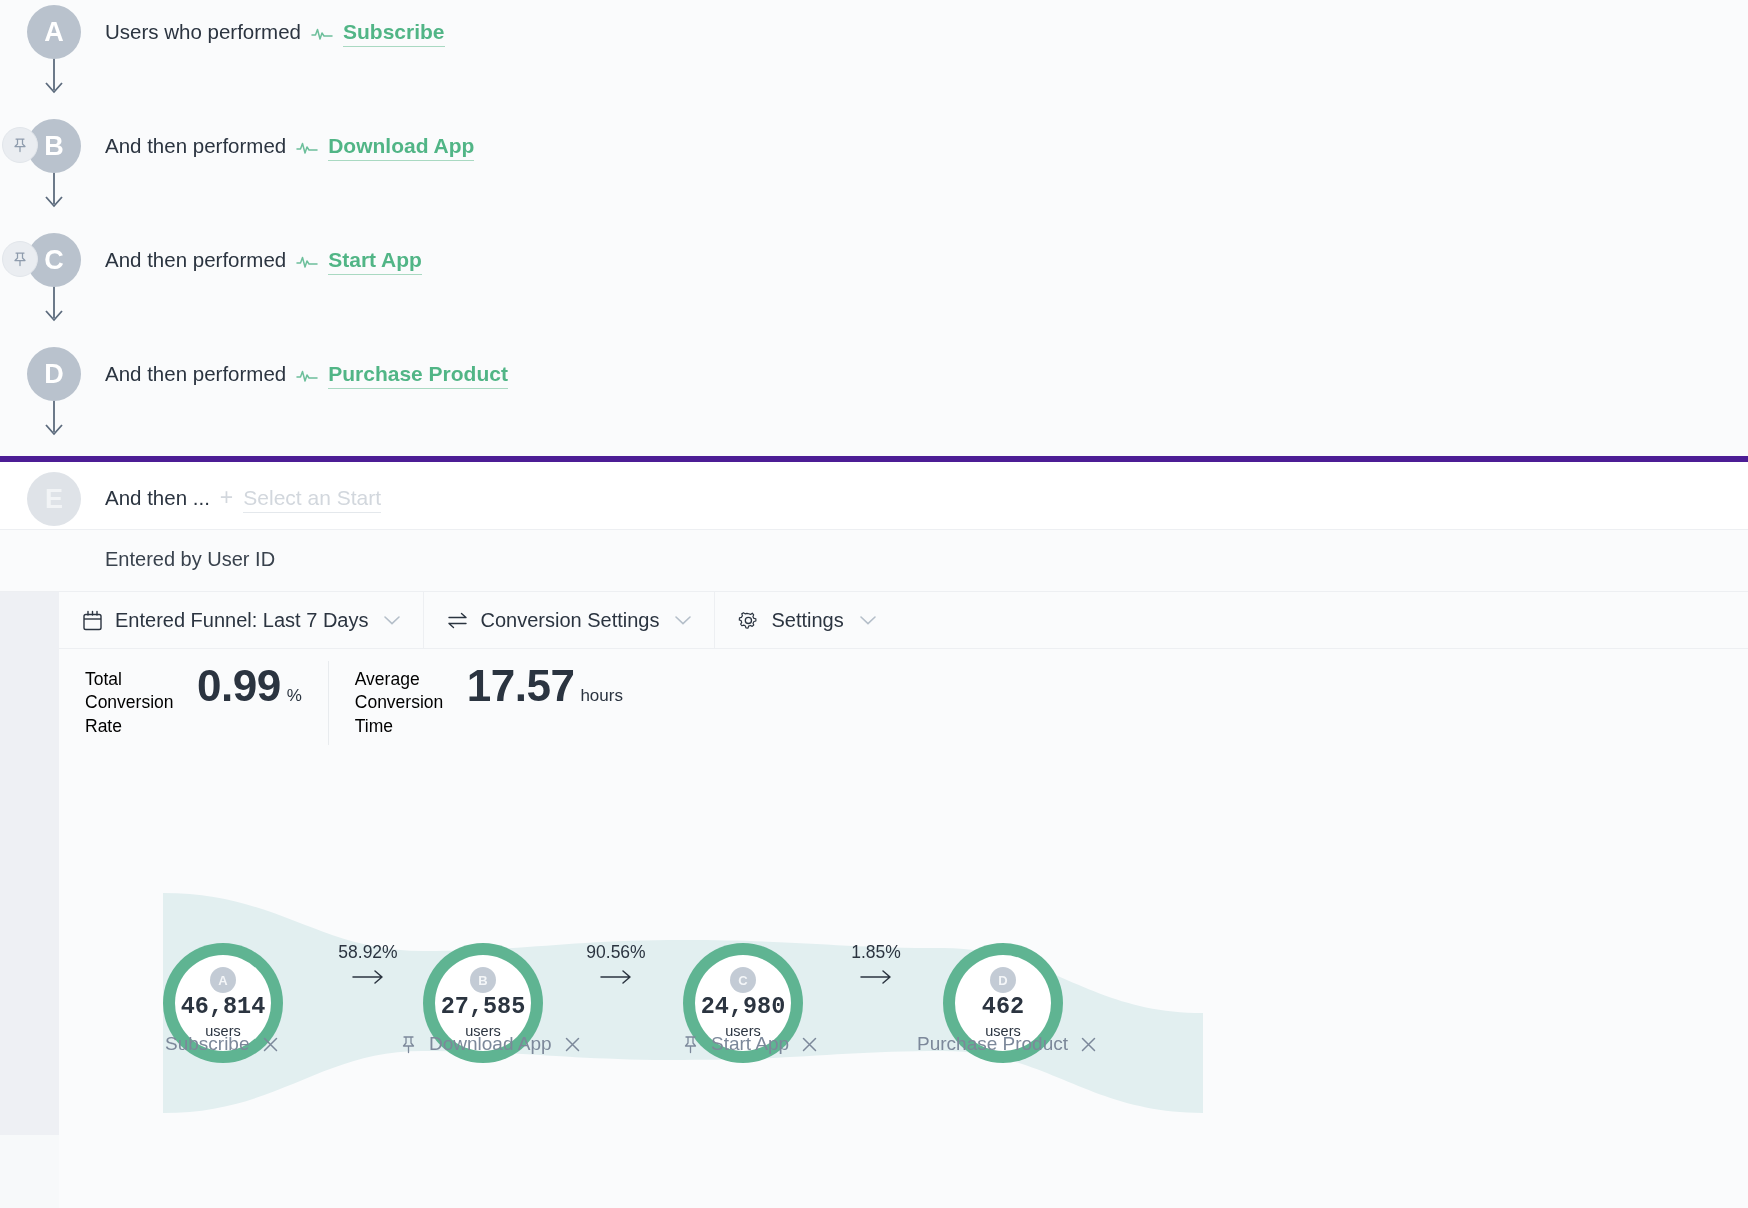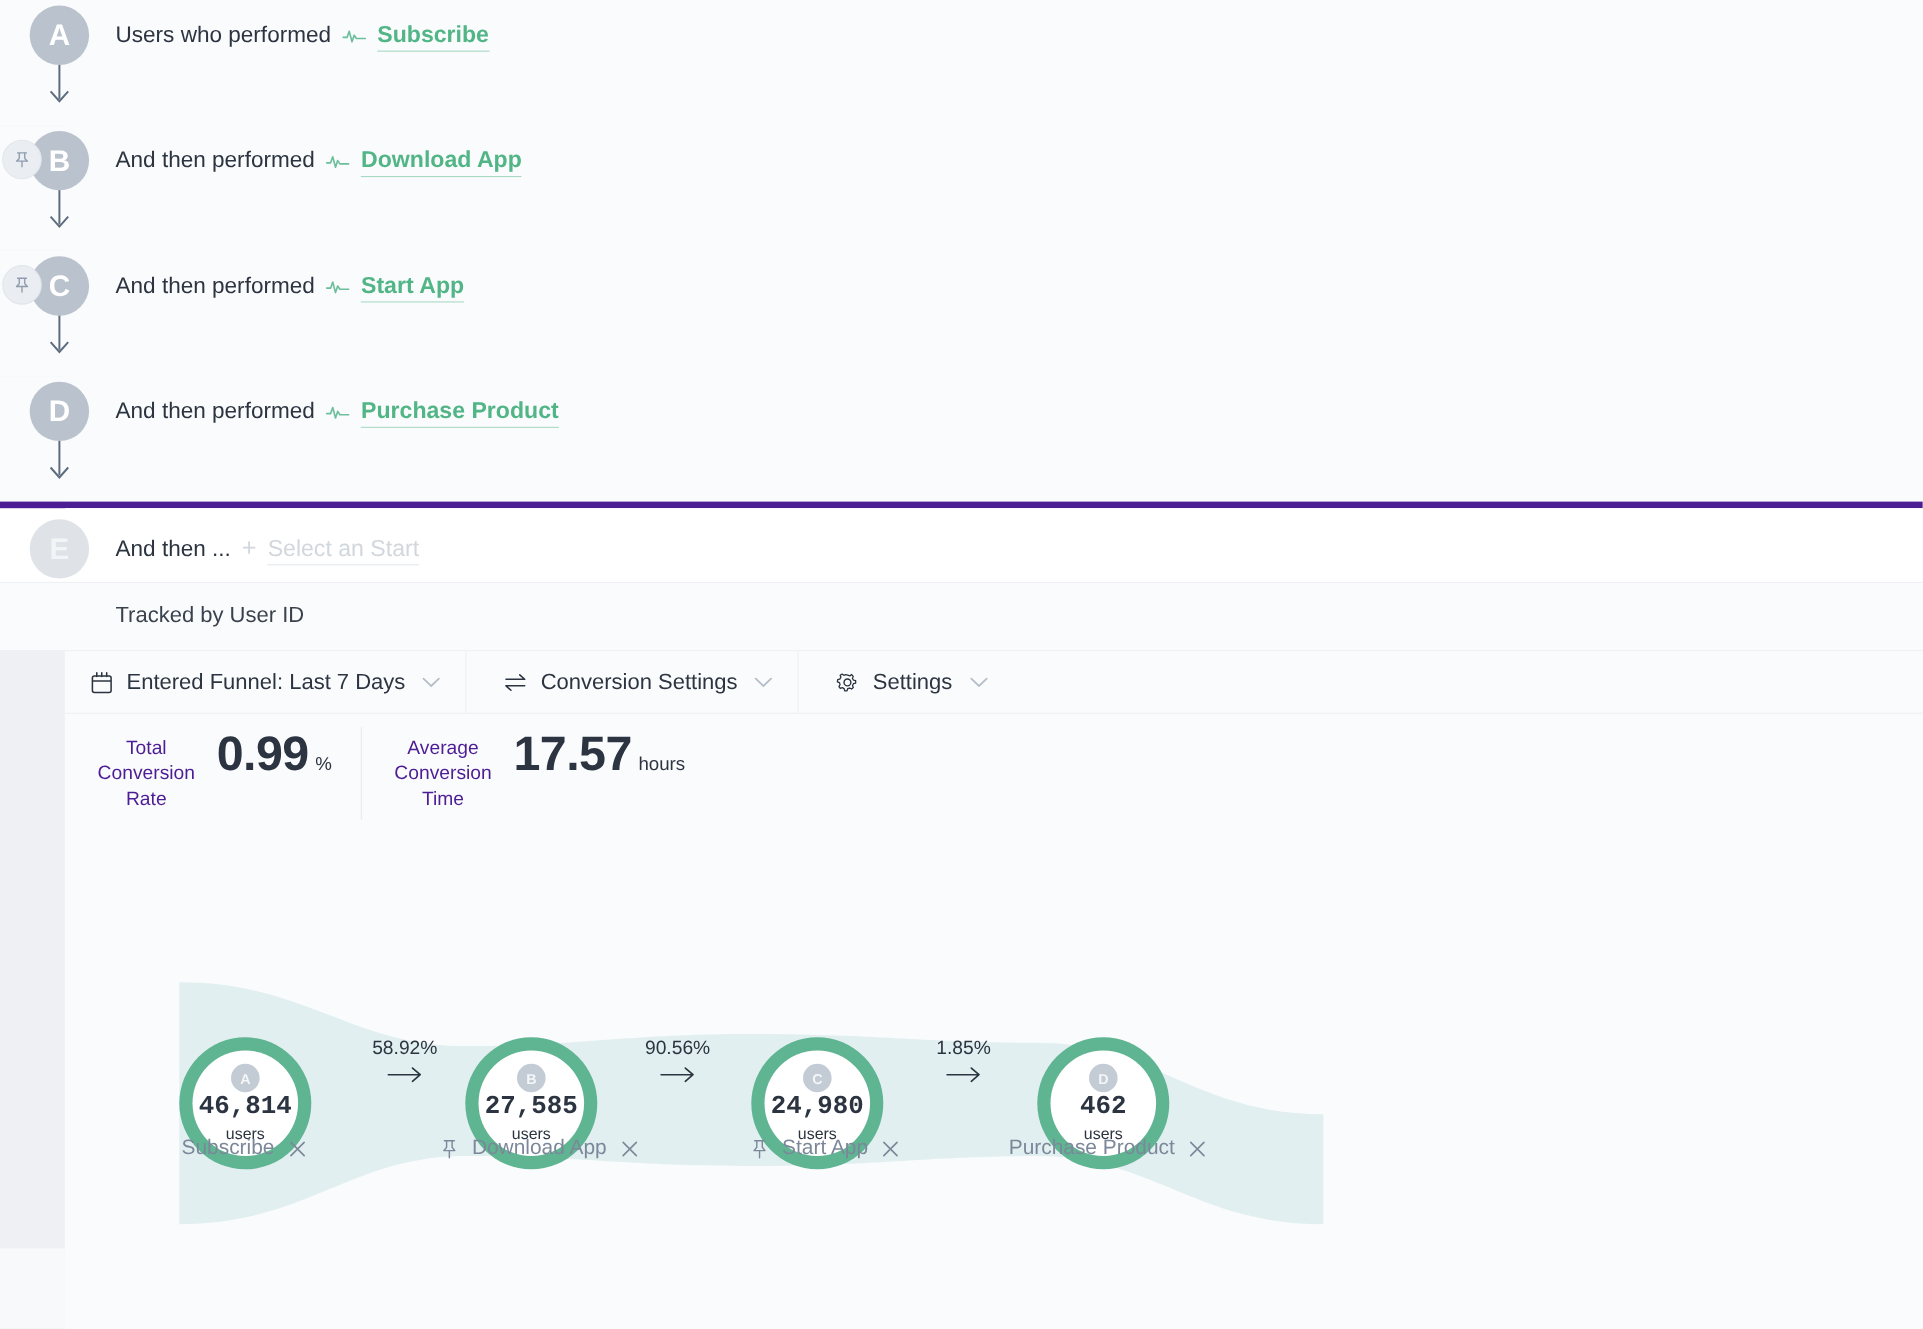--- a/index.html
+++ b/index.html
@@ -106,21 +106,20 @@
   }
 
   
   .toolbar {
     position: relative;
     height: 57px;
     background: #fafbfc;
     border-bottom: 1px solid #edeff2;
     display: flex; align-items: stretch;
     margin-left: 59px;
-    gap: 11px;
   }
   .tool {
     display: flex; align-items: center; gap: 11px;
     padding: 0 22px;
     border-right: 1px solid #edeff2;
     cursor: pointer;
     font-size: 20px;
     color: #2b3440;
     white-space: nowrap;
   }
@@ -136,22 +135,22 @@
     background: #fafbfc;
     display: flex; align-items: center;
   }
   .metric {
     display: flex; align-items: baseline;
     padding: 0 26px 0 26px;
     height: 84px;
   }
   .metric + .metric { border-left: 1px solid #e8ebee; }
   .metric .cap {
-    font-size: 17.5px; color: #4c1d95; line-height: 1.32;
-    text-align: center; width: 96px; align-self: center;
+    font-size: 17.5px; color: #000000; line-height: 1.32;
+    text-align: left; width: 96px; align-self: center;
   }
   .metric .big {
     font-size: 44px; font-weight: 700; color: #2b3440;
     margin-left: 16px; letter-spacing: -0.5px;
   }
   .metric .unit { font-size: 17px; color: #2b3440; margin-left: 6px; }
 
   
   .chart-wrap {
     position: absolute;
@@ -299,21 +298,21 @@
       <div class="badge empty" style="top:10px;">E</div>
       <div class="step-text" style="top:22px;">
         <span class="prefix">And then ...</span>
         <span class="plus-ico">+</span>
         <span class="evt-link placeholder">Select an Start</span>
       </div>
     </div>
 
     <div class="tracked-row">
       <div class="row-inner"></div>
-      <div class="tracked-label">Tracked by User ID</div>
+      <div class="tracked-label">Entered by User ID</div>
     </div>
 
     <div class="toolbar">
       <div class="tool">
         <span class="ico">
           <svg viewBox="0 0 23 23">
             <rect x="3" y="5.5" width="17" height="15" rx="1.8" stroke="#2b3440" stroke-width="1.4" fill="none"></rect>
             <path d="M3 10 L20 10" stroke="#2b3440" stroke-width="1.4"></path>
             <path d="M7 2.5 L7 6 M11.5 2.5 L11.5 6 M16 2.5 L16 6" stroke="#2b3440" stroke-width="1.4" stroke-linecap="round"></path>
           </svg>

